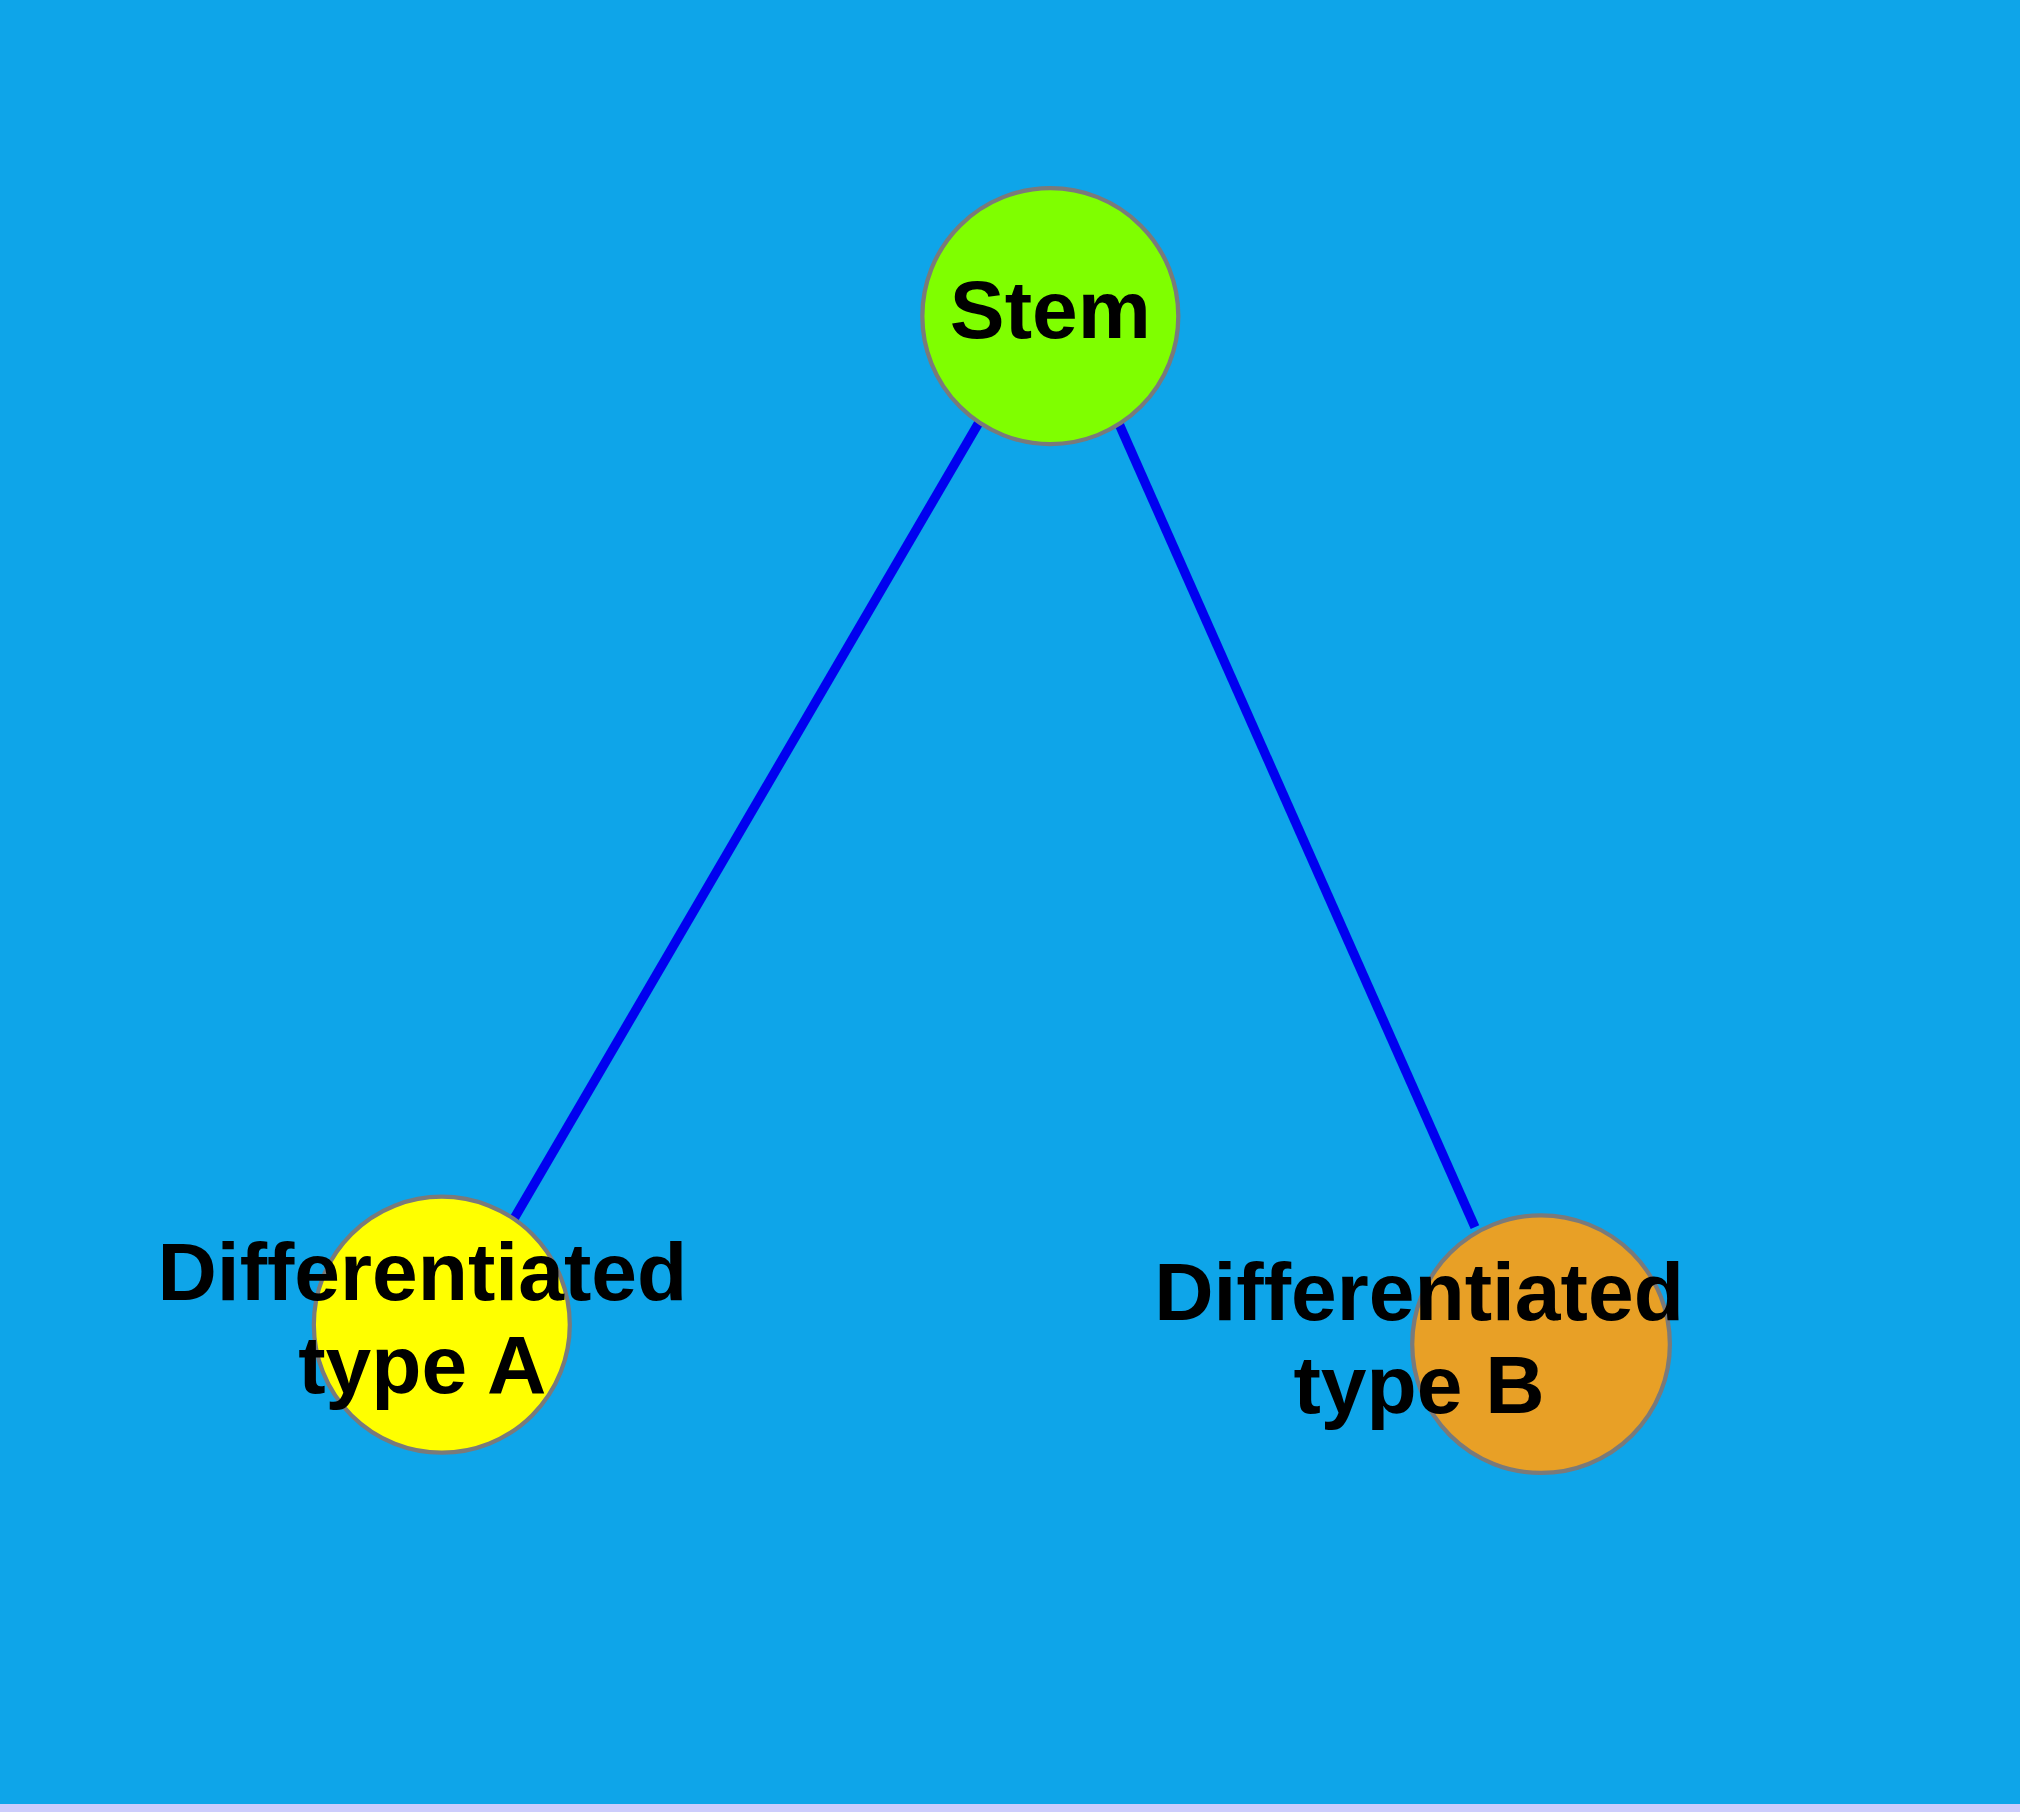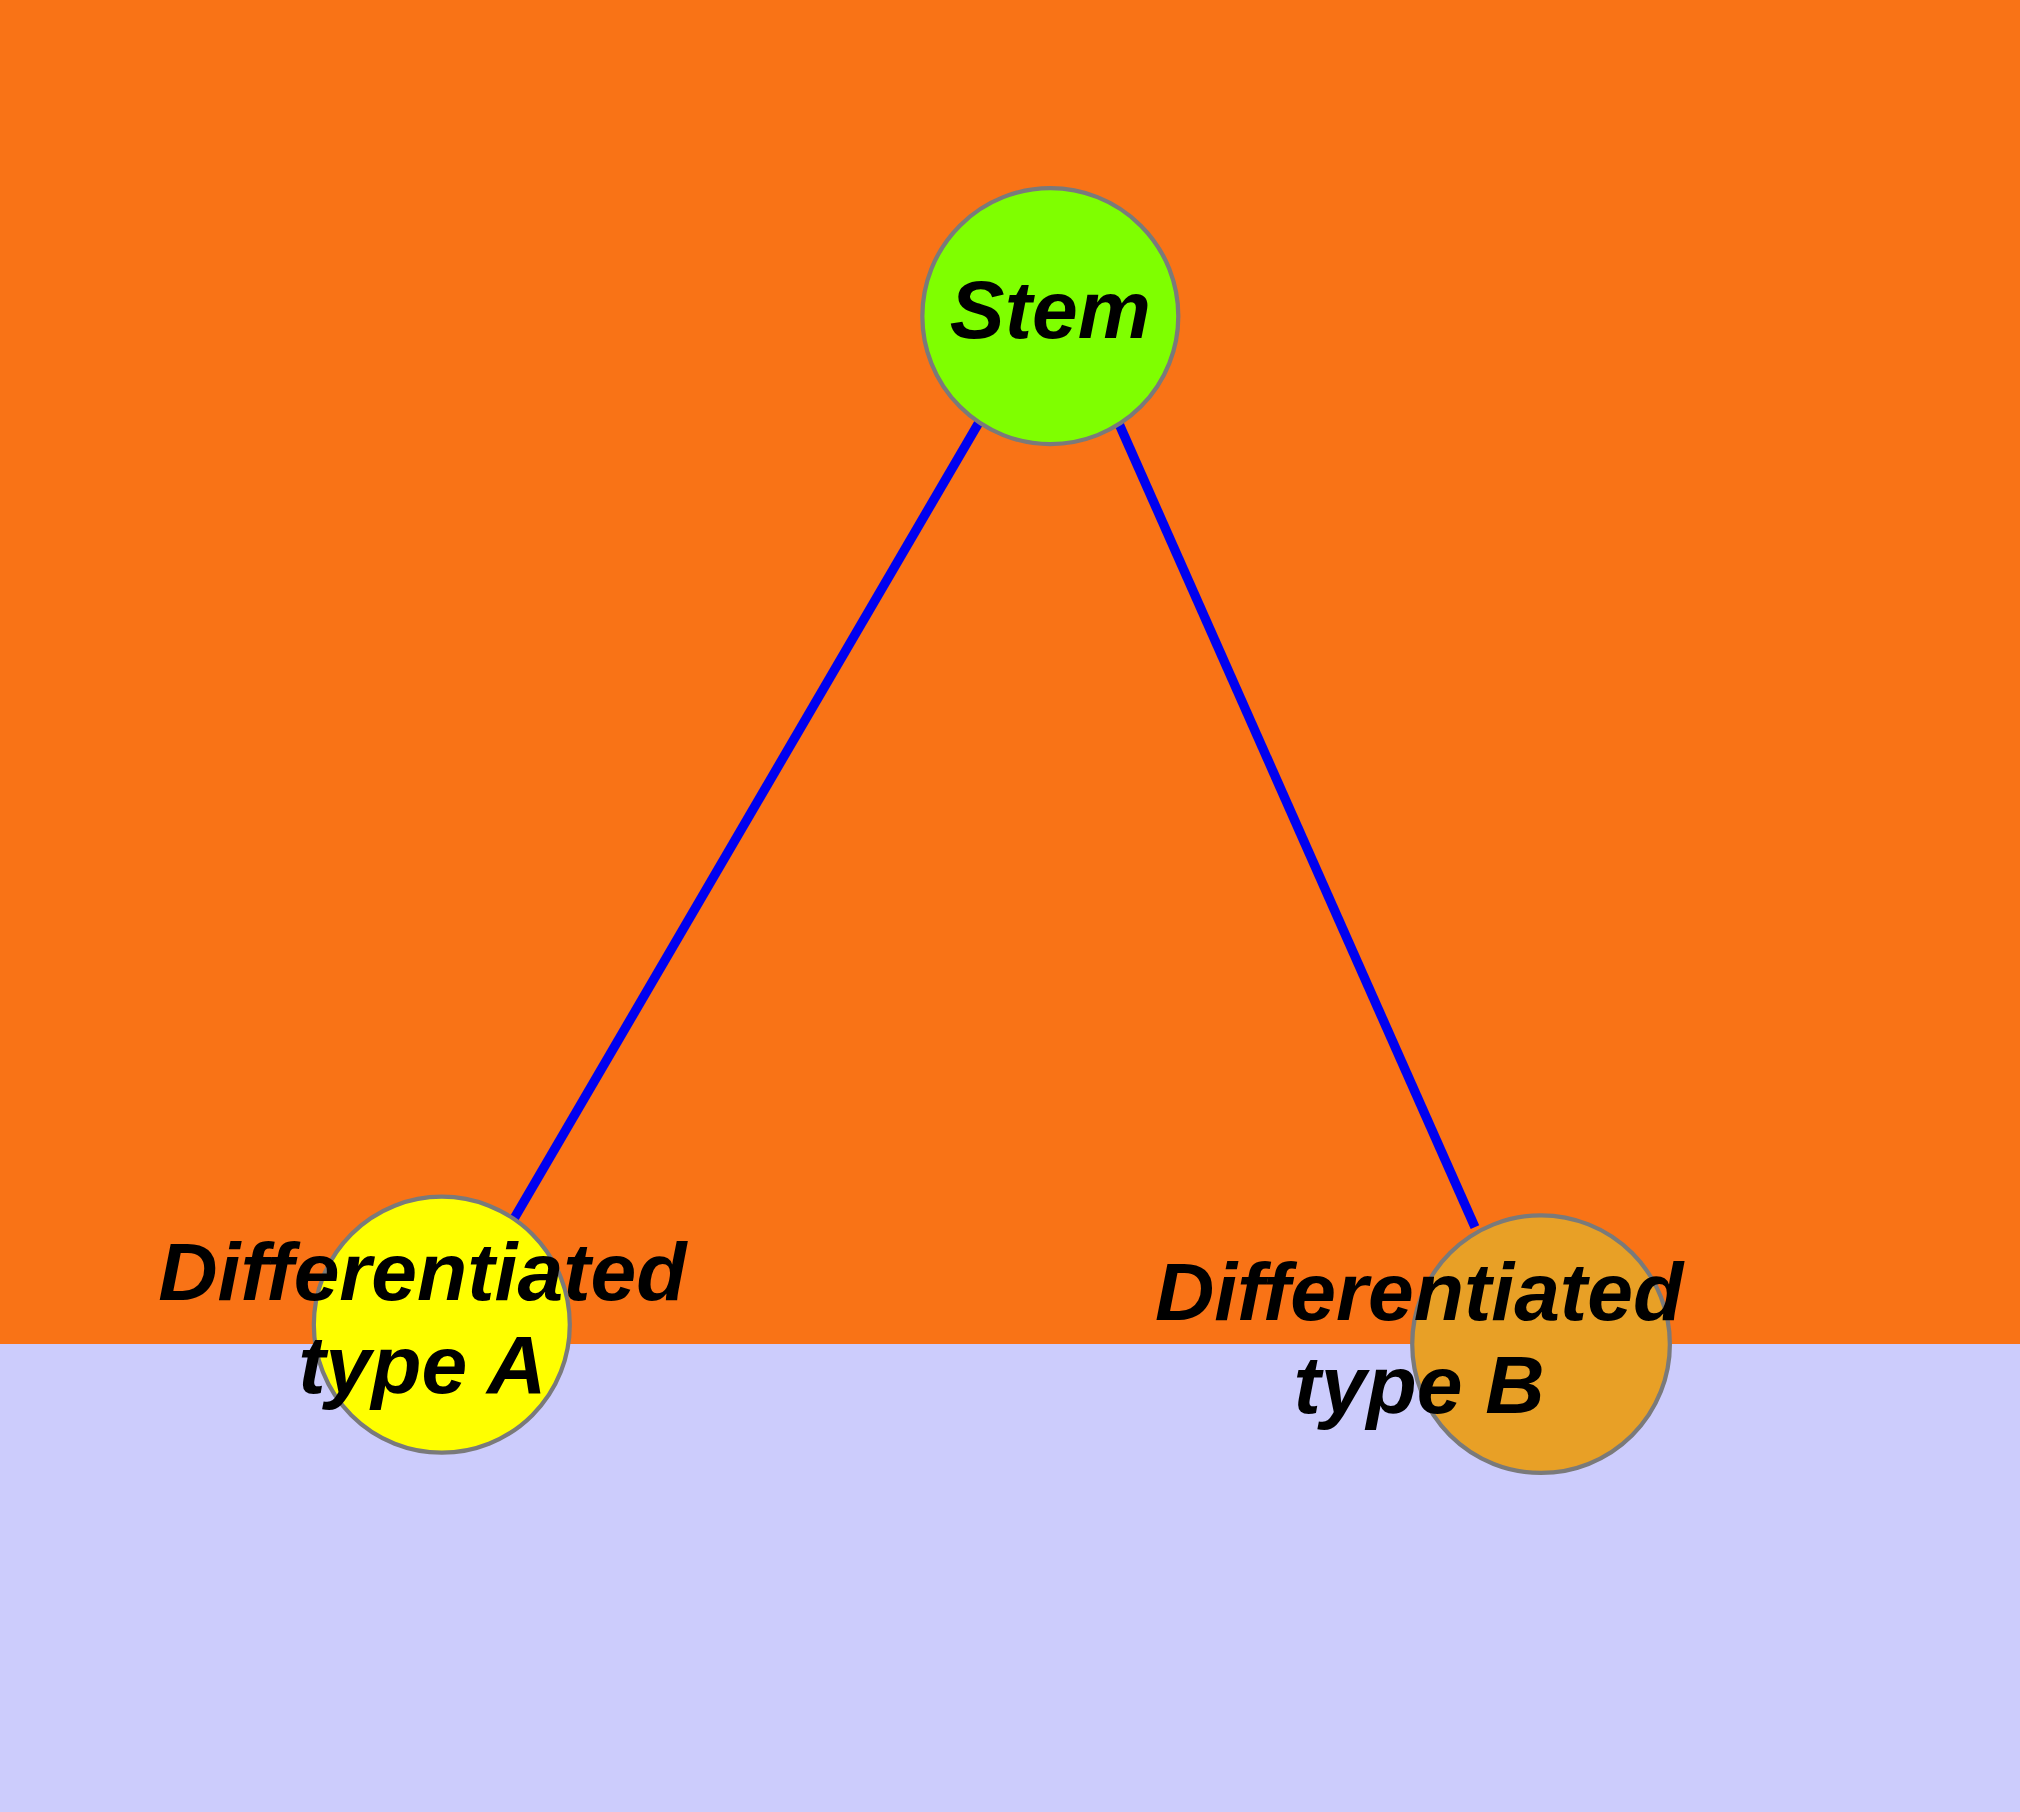--- a/index.html
+++ b/index.html
@@ -34,21 +34,21 @@
     font-size: 97px;
     fill: #000000;
     dominant-baseline: middle;
     text-anchor: middle;
     paint-order: normal;
   }
 </style>
 </head>
 <body style="background: rgb(204, 204, 252); width: 2021px; height: 1812px;">
 
-<div id="canvas-wrap" style="width: 2021px; height: 1344px; background: #f97316; font-style: italic;">
+<div id="canvas-wrap" style="width: 2021px; height: 1804px; background: #0ea5e9;">
   <svg id="graph" viewBox="0 0 2384 2138" style="width: 2021px; height: 1812px;">
 
     <g>
       <line class="edge" x1="1155" y1="498" x2="605" y2="1440" stroke="#0000f0" stroke-width="11" stroke-linecap="butt"></line>
       <line class="edge" x1="1320" y1="500" x2="1740" y2="1448" stroke="#0000f0" stroke-width="11" stroke-linecap="butt"></line>
     </g>
 
     <g>
 
       <g>

